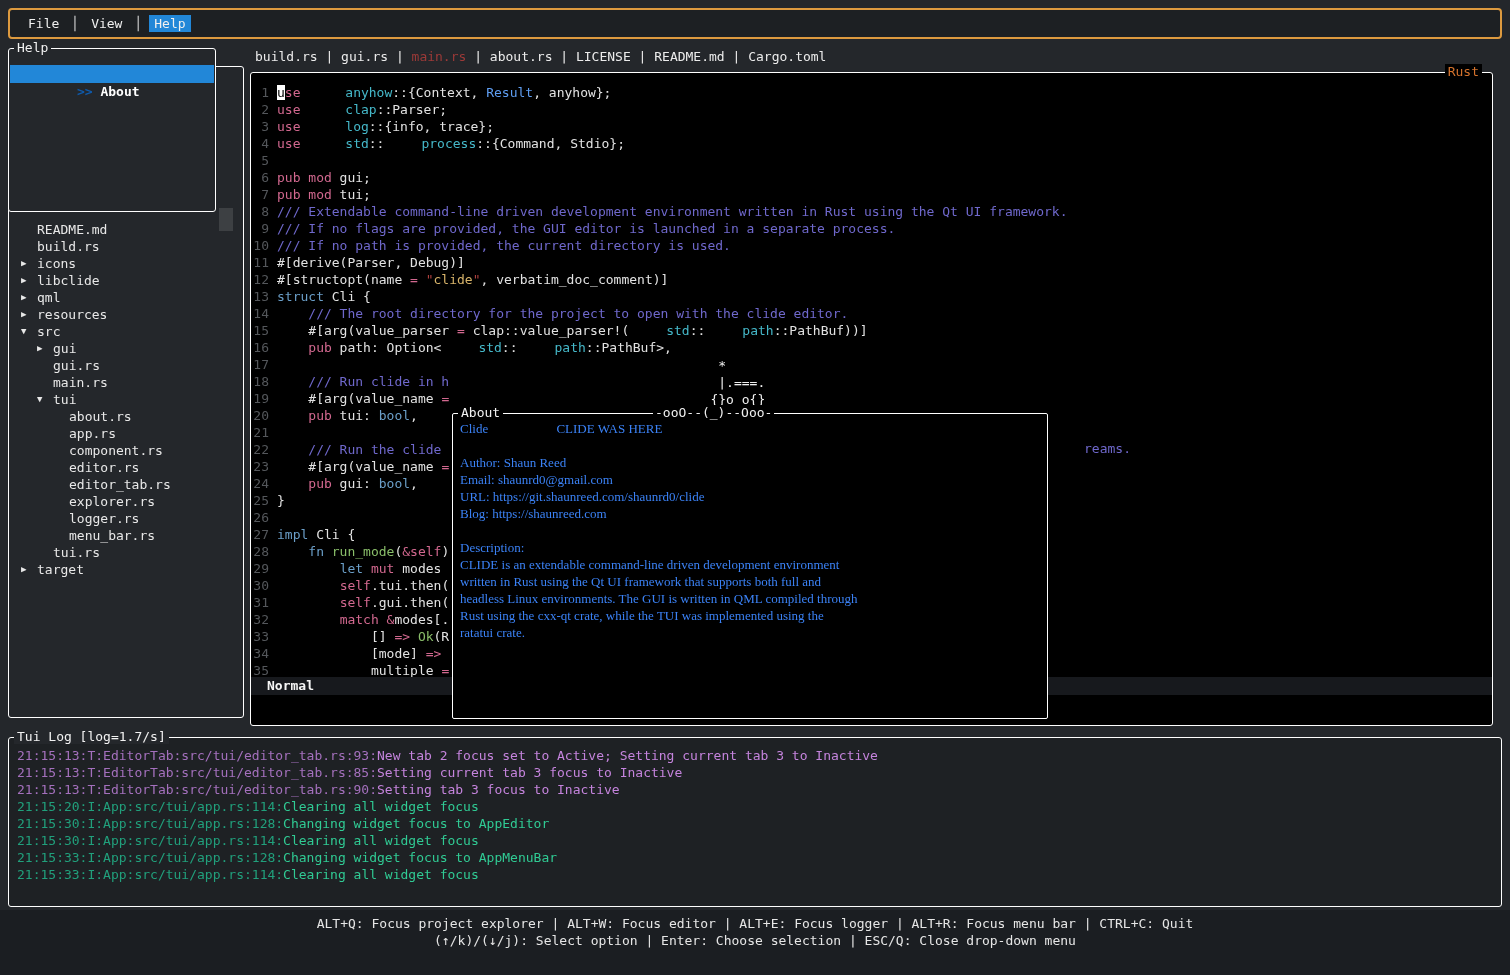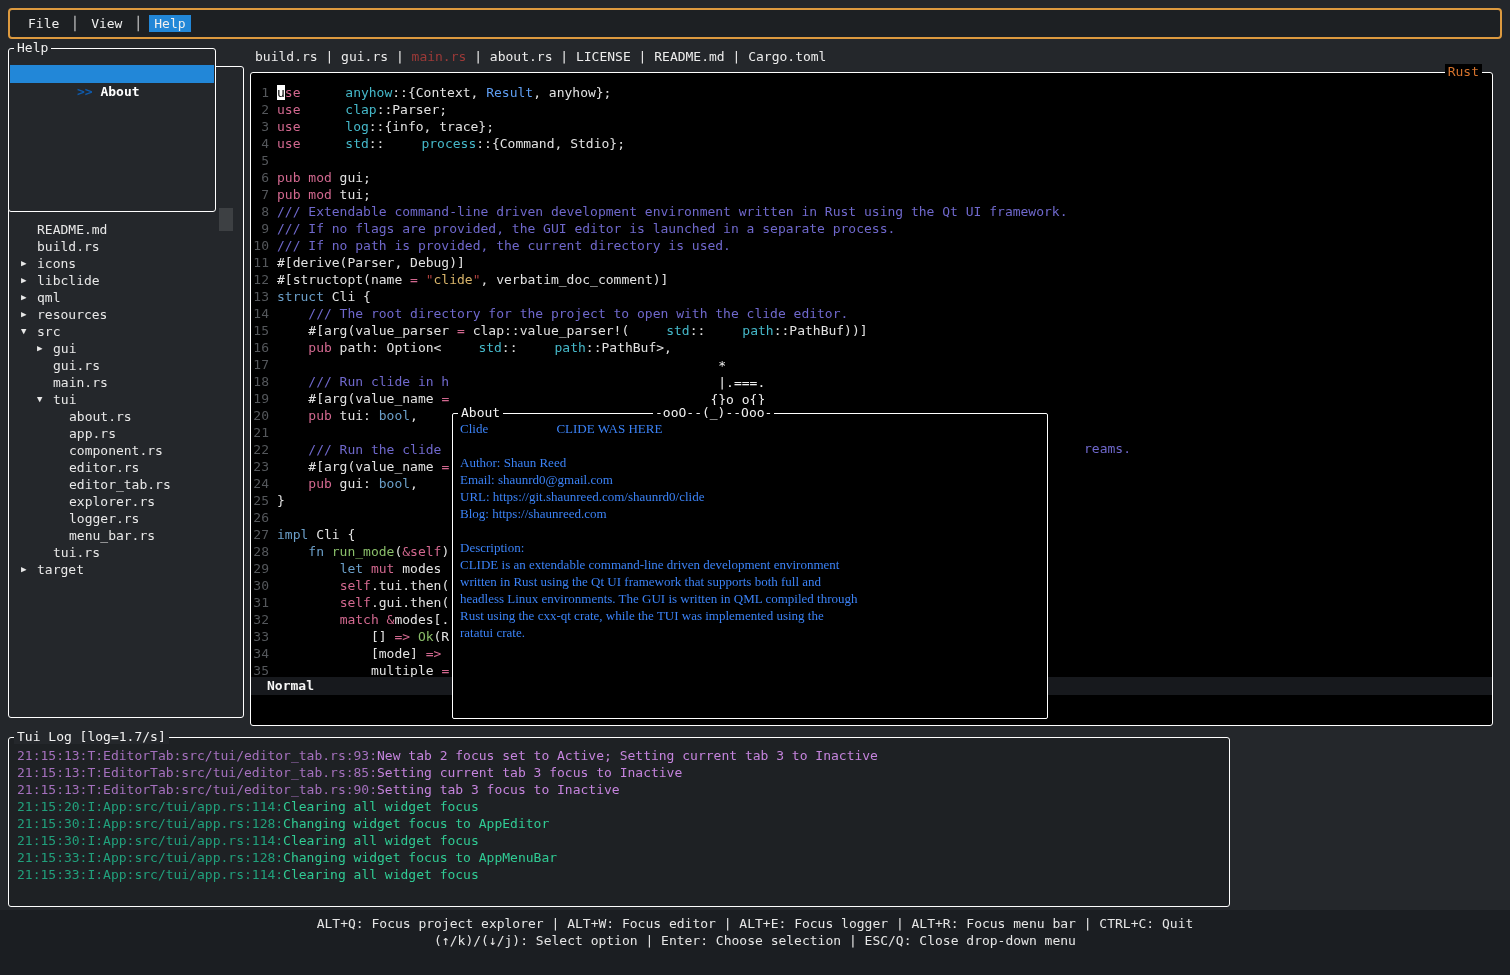--- a/index.html
+++ b/index.html
@@ -60,21 +60,21 @@
 
   
   .dialog{position:absolute;left:452px;top:355px;width:596px;height:364px;background:#000;z-index:8;}
   .art{position:absolute;left:8px;top:2px;line-height:17px;white-space:pre;color:#f0f0f0;}
   .dialog-box{position:absolute;left:0;top:58px;width:596px;height:306px;border:1px solid #fff;border-radius:2px;}
   .dialog-box .panel-title{background:#000;}
   .border-art{position:absolute;top:-9px;left:200px;background:#000;padding:0 2px;color:#f0f0f0;white-space:pre;}
   .dialog-content{position:absolute;left:7px;top:6px;line-height:17px;white-space:pre;color:#3b82f6;font-family:Liberation Serif, serif;}
 
   
-  .logpanel{left:8px;top:737px;width:1222px;height:170px;background:#1e2124;}
+  .logpanel{left:8px;top:737px;width:1494px;height:170px;background:#1e2124;}
   .logrows{position:absolute;left:8px;top:9px;right:8px;}
   .lrow{height:17px;line-height:17px;white-space:pre;overflow:hidden;}
   .lrow.t .pre{color:var(--log_trace_pre);} .lrow.t .msg{color:var(--log_trace_msg);}
   .lrow.i .pre{color:var(--log_info_pre);} .lrow.i .msg{color:var(--log_info_msg);}
 
   
   .footer{position:absolute;left:0;top:910px;width:1510px;height:65px;background:var(--footer_bg);text-align:center;padding-top:5px;}
   .footer div{height:17px;line-height:17px;color:#e6e6e6;white-space:pre;}
 </style>
 </head>

